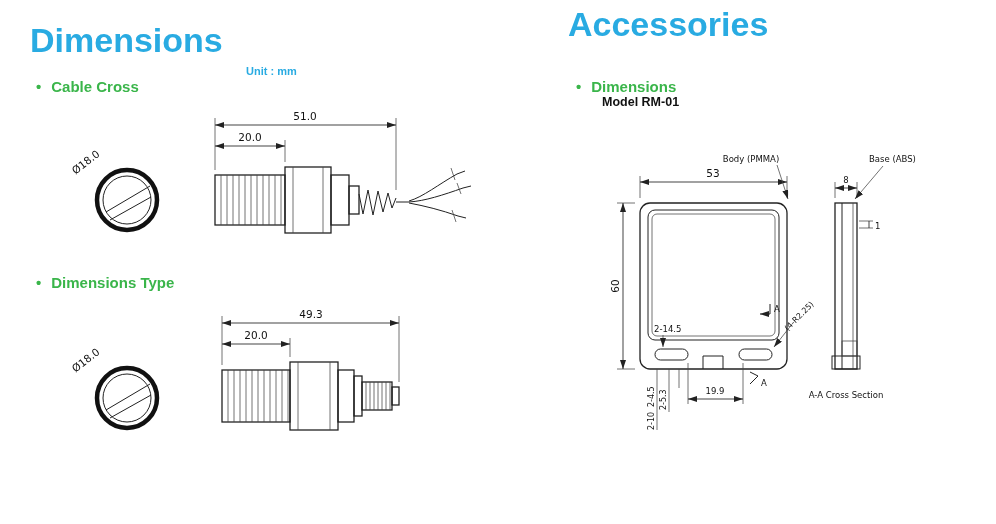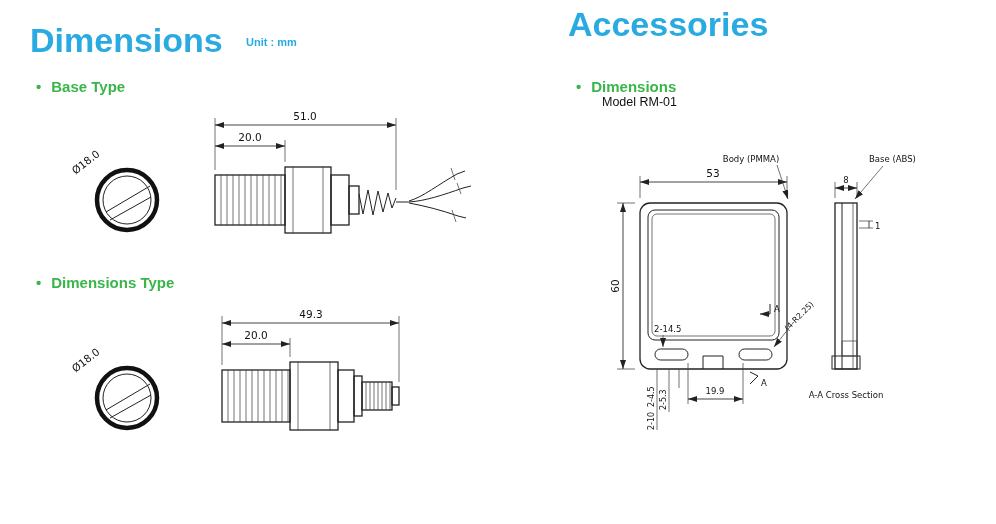--- a/index.html
+++ b/index.html
@@ -5,41 +5,41 @@
   :root{--accent:#29abe2;--green:#3ab54a}
   *{box-sizing:border-box}
   body{margin:0;width:996px;height:524px;background:#ffffff;position:relative;overflow:hidden;
        font-family:"Liberation Sans",sans-serif;color:#111}
   .abs{position:absolute}
   .main-title{font-size:34px;font-weight:700;color:var(--accent);margin:0;line-height:1.1}
   .unit-label{font-size:11px;font-weight:700;color:var(--accent)}
   .bullet-row{display:flex;align-items:center;gap:10px}
   .bullet{color:var(--green);font-size:15px;line-height:1;font-weight:700}
   .sec-label{color:var(--green);font-size:15px;font-weight:700}
-  .model-label{font-size:12.5px;font-weight:400;color:#111}
+  .model-label{font-size:12.5px;font-weight:700;color:#111}
   svg .ol{stroke:#222;stroke-width:1.3;fill:none}
   svg .med{stroke:#222;stroke-width:1;fill:none}
   svg .thin{stroke:#444;stroke-width:.75;fill:none}
   svg .diml{stroke:#222;stroke-width:.85;fill:none}
   svg .thick{stroke:#111;stroke-width:4.5;fill:none}
   svg text{fill:#111;stroke:none;font-family:"DejaVu Sans",sans-serif;font-size:10.5px}
   svg text.small{font-size:8.5px}
   svg text.tiny{font-size:8px}
 </style>
 </head>
 <body>
 
 <div>
 
   <h1 class="abs main-title" style="left:30px;top:22px">Dimensions</h1>
-  <span class="abs unit-label" style="left:246px;top:36px">Unit : mm</span>
+  <span class="abs unit-label" style="left:246px;top:65px">Unit : mm</span>
 
   <div class="abs bullet-row" style="left:36px;top:78px">
     <span class="bullet">•</span>
-    <span class="sec-label">Base Type</span>
+    <span class="sec-label">Cable Cross</span>
   </div>
 
   <svg class="abs" style="left:55px;top:98px" width="440" height="160" viewBox="0 0 440 160">
     <defs>
       <marker id="arrC" markerWidth="10" markerHeight="8" refX="9" refY="3" orient="auto-start-reverse" markerUnits="userSpaceOnUse">
         <path d="M0,0L9,3L0,6Z" fill="#222" stroke="none"></path>
       </marker>
     </defs>
 
     <g>

